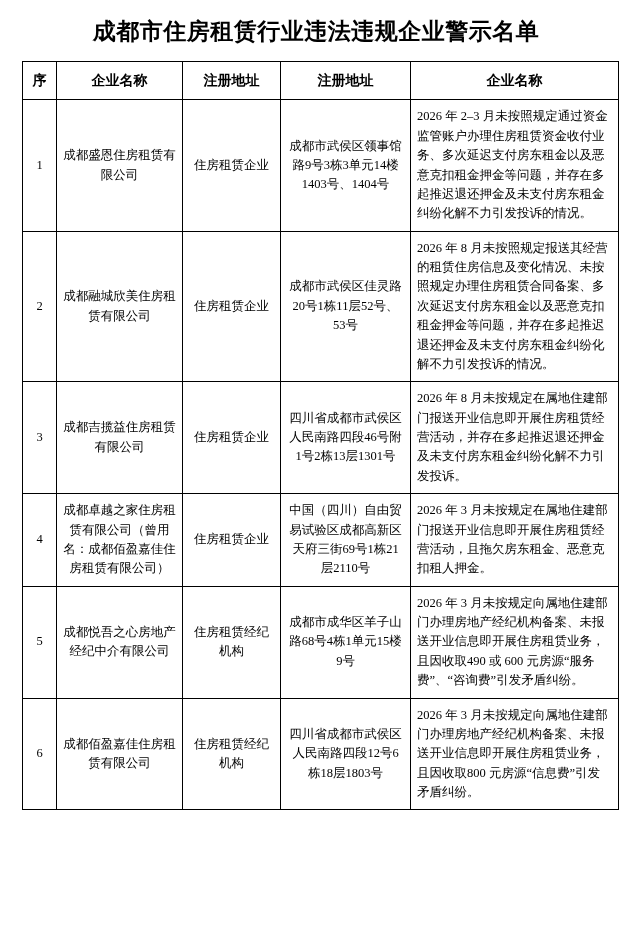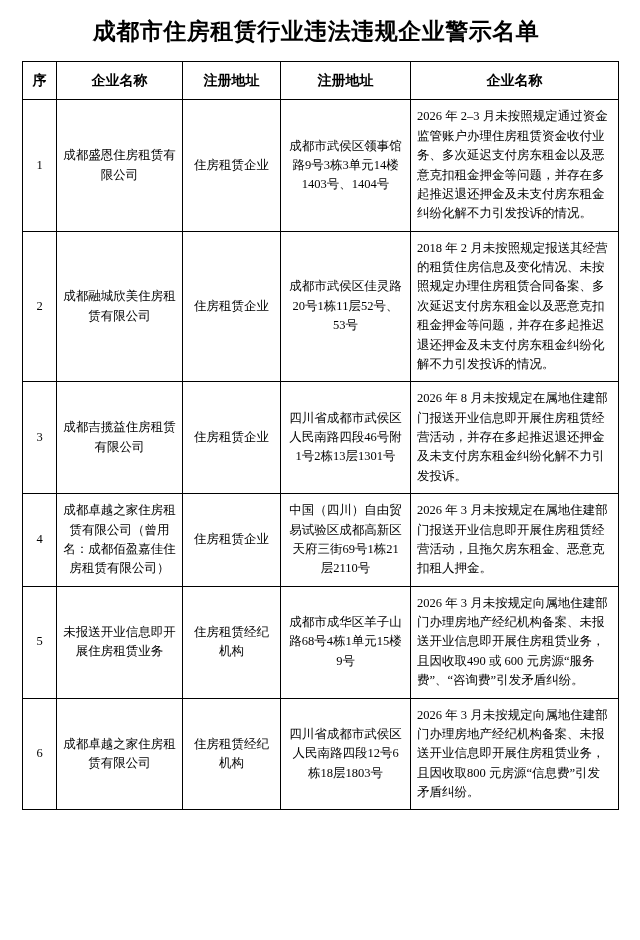--- a/index.html
+++ b/index.html
@@ -95,46 +95,46 @@
         <td class="name">成都盛恩住房租赁有限公司</td>
         <td class="type">住房租赁企业</td>
         <td class="addr">成都市武侯区领事馆路9号3栋3单元14楼1403号、1404号</td>
         <td class="issue">2026 年 2–3 月未按照规定通过资金监管账户办理住房租赁资金收付业务、多次延迟支付房东租金以及恶意克扣租金押金等问题，并存在多起推迟退还押金及未支付房东租金纠纷化解不力引发投诉的情况。</td>
       </tr>
       <tr>
         <td class="idx">2</td>
         <td class="name">成都融城欣美住房租赁有限公司</td>
         <td class="type">住房租赁企业</td>
         <td class="addr">成都市武侯区佳灵路20号1栋11层52号、53号</td>
-        <td class="issue">2018 年 2 月未按照规定报送其经营的租赁住房信息及变化情况、未按照规定办理住房租赁合同备案、多次延迟支付房东租金以及恶意克扣租金押金等问题，并存在多起推迟退还押金及未支付房东租金纠纷化解不力引发投诉的情况。</td>
+        <td class="issue">2026 年 8 月未按照规定报送其经营的租赁住房信息及变化情况、未按照规定办理住房租赁合同备案、多次延迟支付房东租金以及恶意克扣租金押金等问题，并存在多起推迟退还押金及未支付房东租金纠纷化解不力引发投诉的情况。</td>
       </tr>
       <tr>
         <td class="idx">3</td>
         <td class="name">成都吉揽益住房租赁有限公司</td>
         <td class="type">住房租赁企业</td>
         <td class="addr">四川省成都市武侯区人民南路四段46号附1号2栋13层1301号</td>
         <td class="issue">2026 年 8 月未按规定在属地住建部门报送开业信息即开展住房租赁经营活动，并存在多起推迟退还押金及未支付房东租金纠纷化解不力引发投诉。</td>
       </tr>
       <tr>
         <td class="idx">4</td>
         <td class="name">成都卓越之家住房租赁有限公司（曾用名：成都佰盈嘉佳住房租赁有限公司）</td>
         <td class="type">住房租赁企业</td>
         <td class="addr">中国（四川）自由贸易试验区成都高新区天府三街69号1栋21层2110号</td>
         <td class="issue">2026 年 3 月未按规定在属地住建部门报送开业信息即开展住房租赁经营活动，且拖欠房东租金、恶意克扣租人押金。</td>
       </tr>
       <tr>
         <td class="idx">5</td>
-        <td class="name">未报送开业信息即开展住房租赁业务</td>
+        <td class="name">成都悦吾之心房地产经纪中介有限公司</td>
         <td class="type">住房租赁经纪机构</td>
         <td class="addr">成都市成华区羊子山路68号4栋1单元15楼9号</td>
         <td class="issue">2026 年 3 月未按规定向属地住建部门办理房地产经纪机构备案、未报送开业信息即开展住房租赁业务，且因收取490 或 600 元房源“服务费”、“咨询费”引发矛盾纠纷。</td>
       </tr>
       <tr>
         <td class="idx">6</td>
-        <td class="name">成都卓越之家住房租赁有限公司</td>
+        <td class="name">成都佰盈嘉佳住房租赁有限公司</td>
         <td class="type">住房租赁经纪机构</td>
         <td class="addr">四川省成都市武侯区人民南路四段12号6栋18层1803号</td>
         <td class="issue">2026 年 3 月未按规定向属地住建部门办理房地产经纪机构备案、未报送开业信息即开展住房租赁业务，且因收取800 元房源“信息费”引发矛盾纠纷。</td>
       </tr>
     </tbody>
   </table>
 
 </div>
 
 </body></html>

